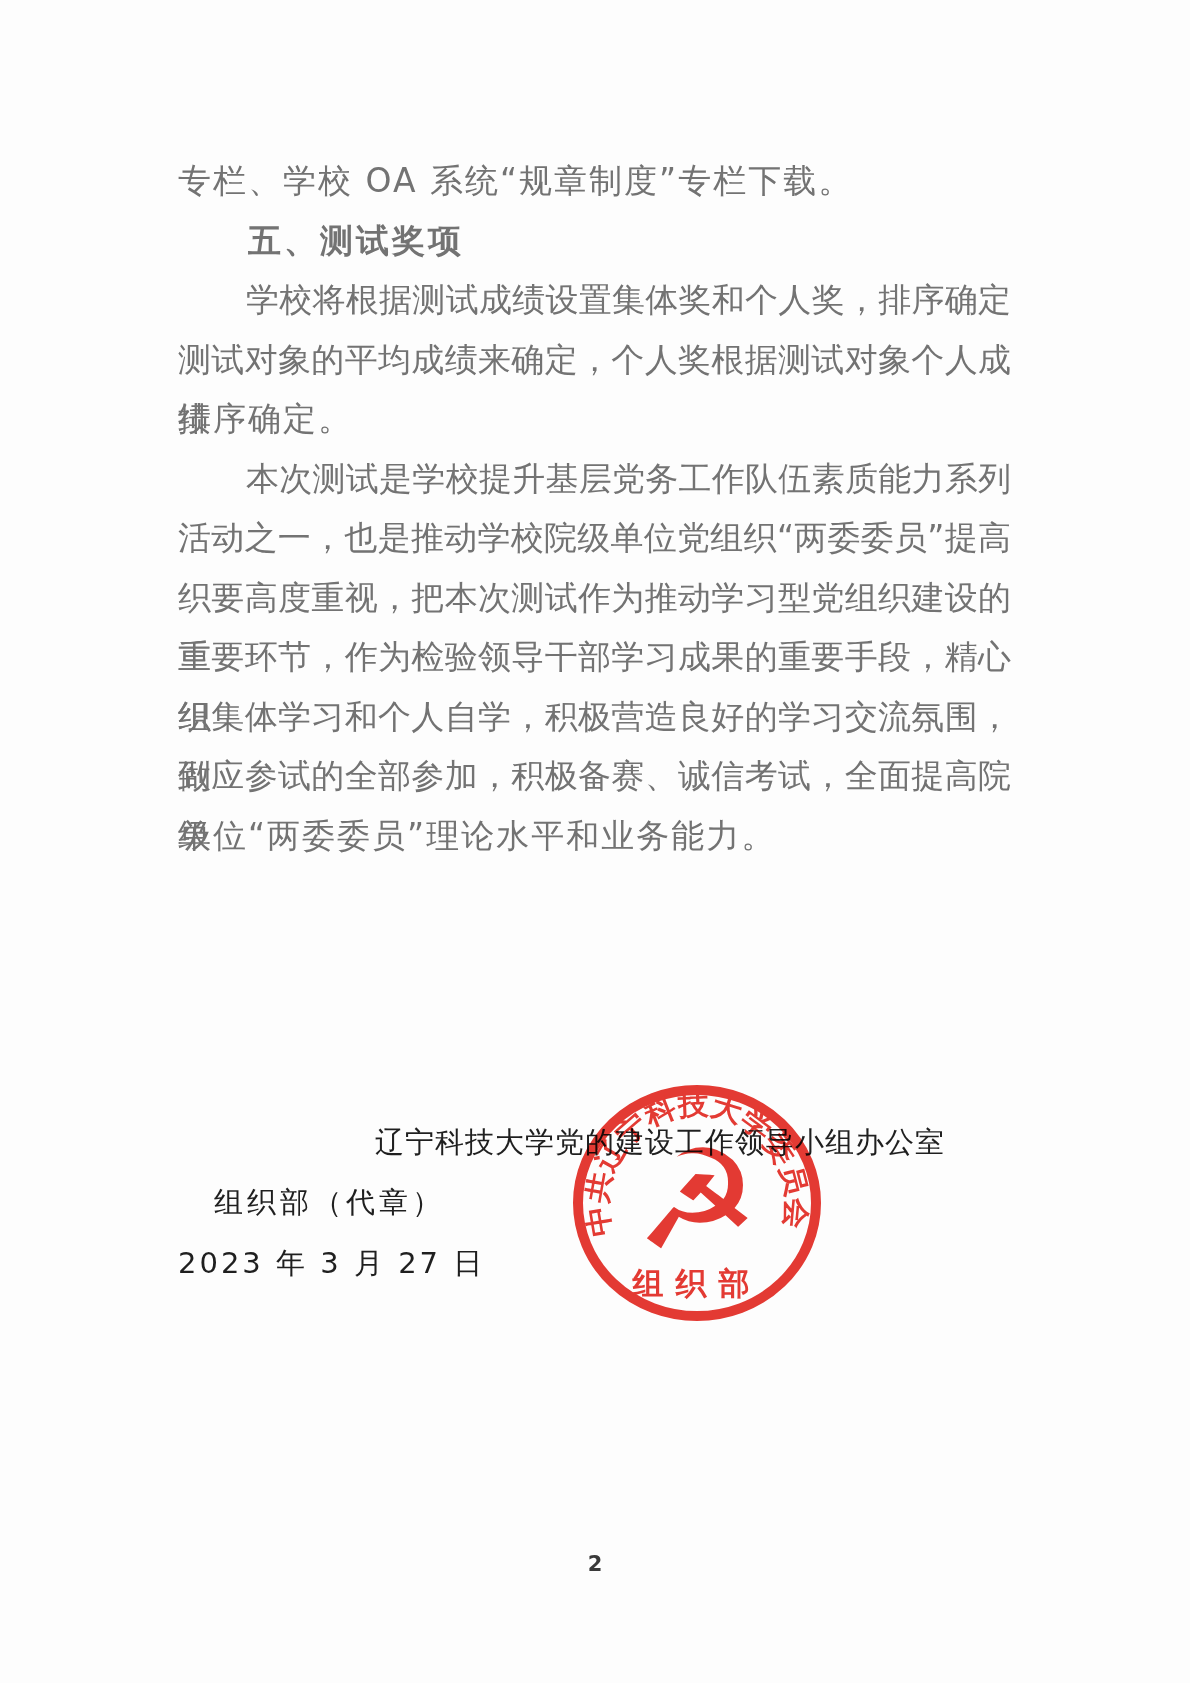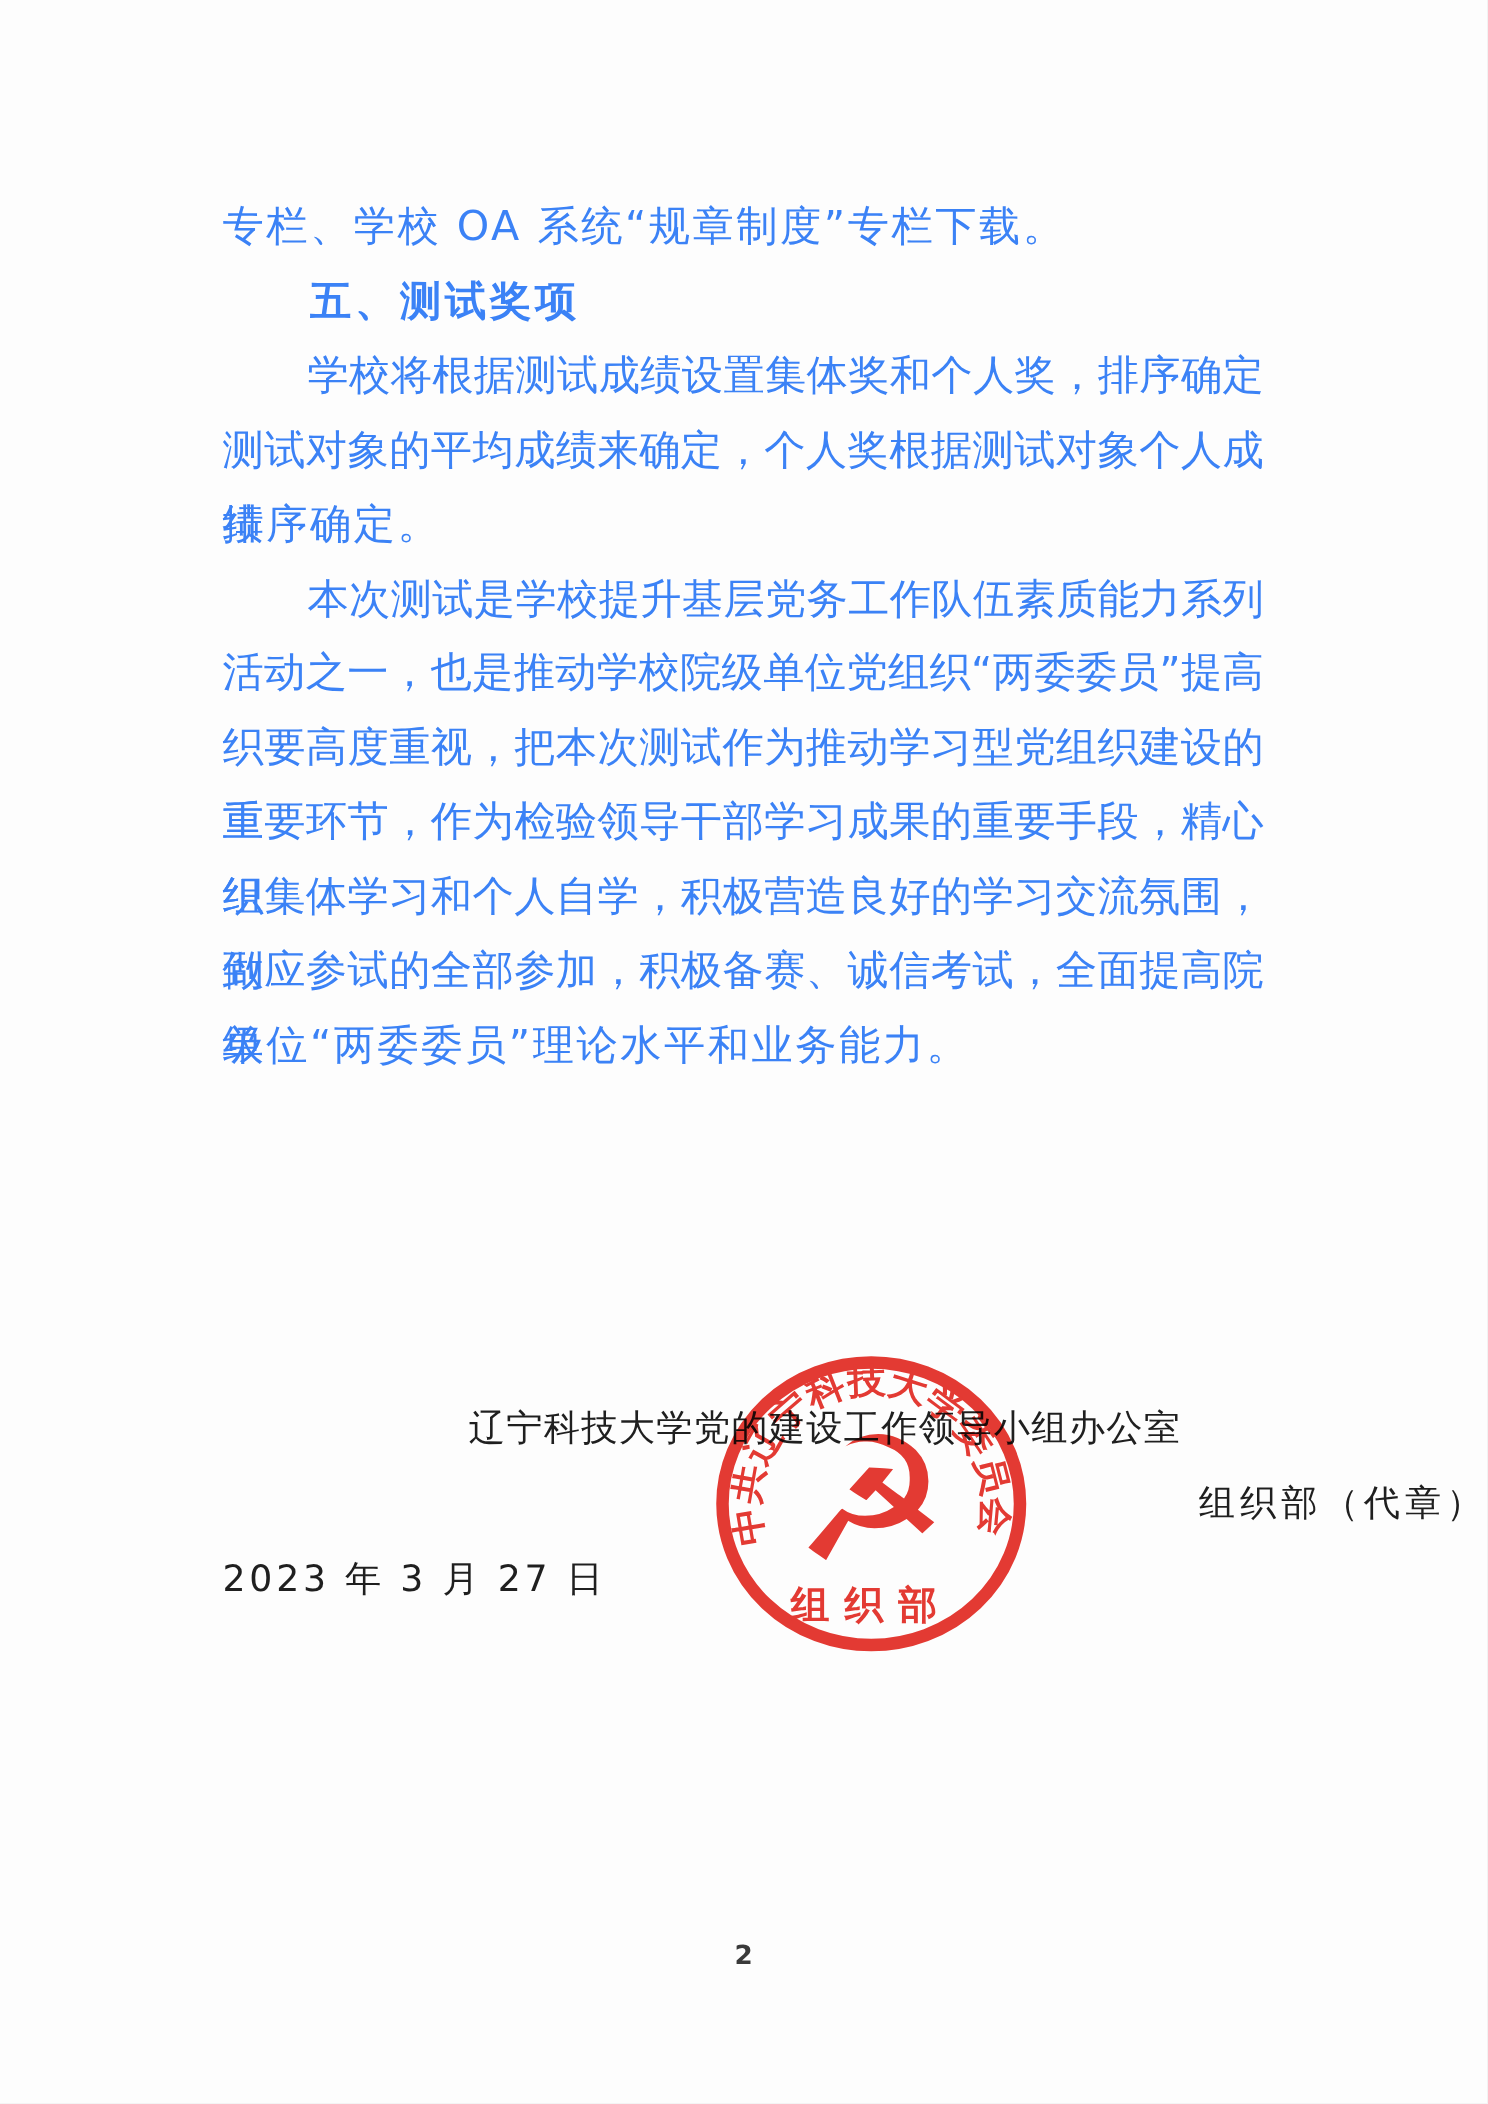--- a/index.html
+++ b/index.html
@@ -15,41 +15,41 @@
   .text-block {
     position:absolute;
     left:178px; top:151px;
     width:833px;
   }
   .line {
     height:59.5px;
     line-height:59.5px;
     font-size:33px;
     letter-spacing:2px;
-    color:#3b82f6;
+    color:#737373;
     overflow:visible;
     white-space:nowrap;
   }
   .fill {
     white-space:normal;
     letter-spacing:normal;
     text-align:justify;
     text-align-last:justify;
   }
   .indent { text-indent:68px; }
   .heading { font-weight:bold; text-indent:70px; letter-spacing:3px; }
   .sig-line {
     position:absolute;
     height:60px; line-height:60px;
     font-size:29px;
     letter-spacing:1px;
     color:#1f1f1f;
   }
   .sig-office { left:178px; top:1112px; width:767px; text-align:right; }
-  .sig-dept   { left:214px; top:1172px; width:976px; text-align:right; letter-spacing:4px; }
+  .sig-dept   { left:214px; top:1172px; width:976px; text-align:left; letter-spacing:4px; }
   .sig-date   { left:178px; top:1233px; width:1012px; text-align:left; letter-spacing:3px; }
   .stamp {
     position:absolute;
     left:571px; top:1082px;
     width:252px; height:242px;
     opacity:0.9;
     mix-blend-mode:multiply;
     pointer-events:none;
   }
   .page-number {

